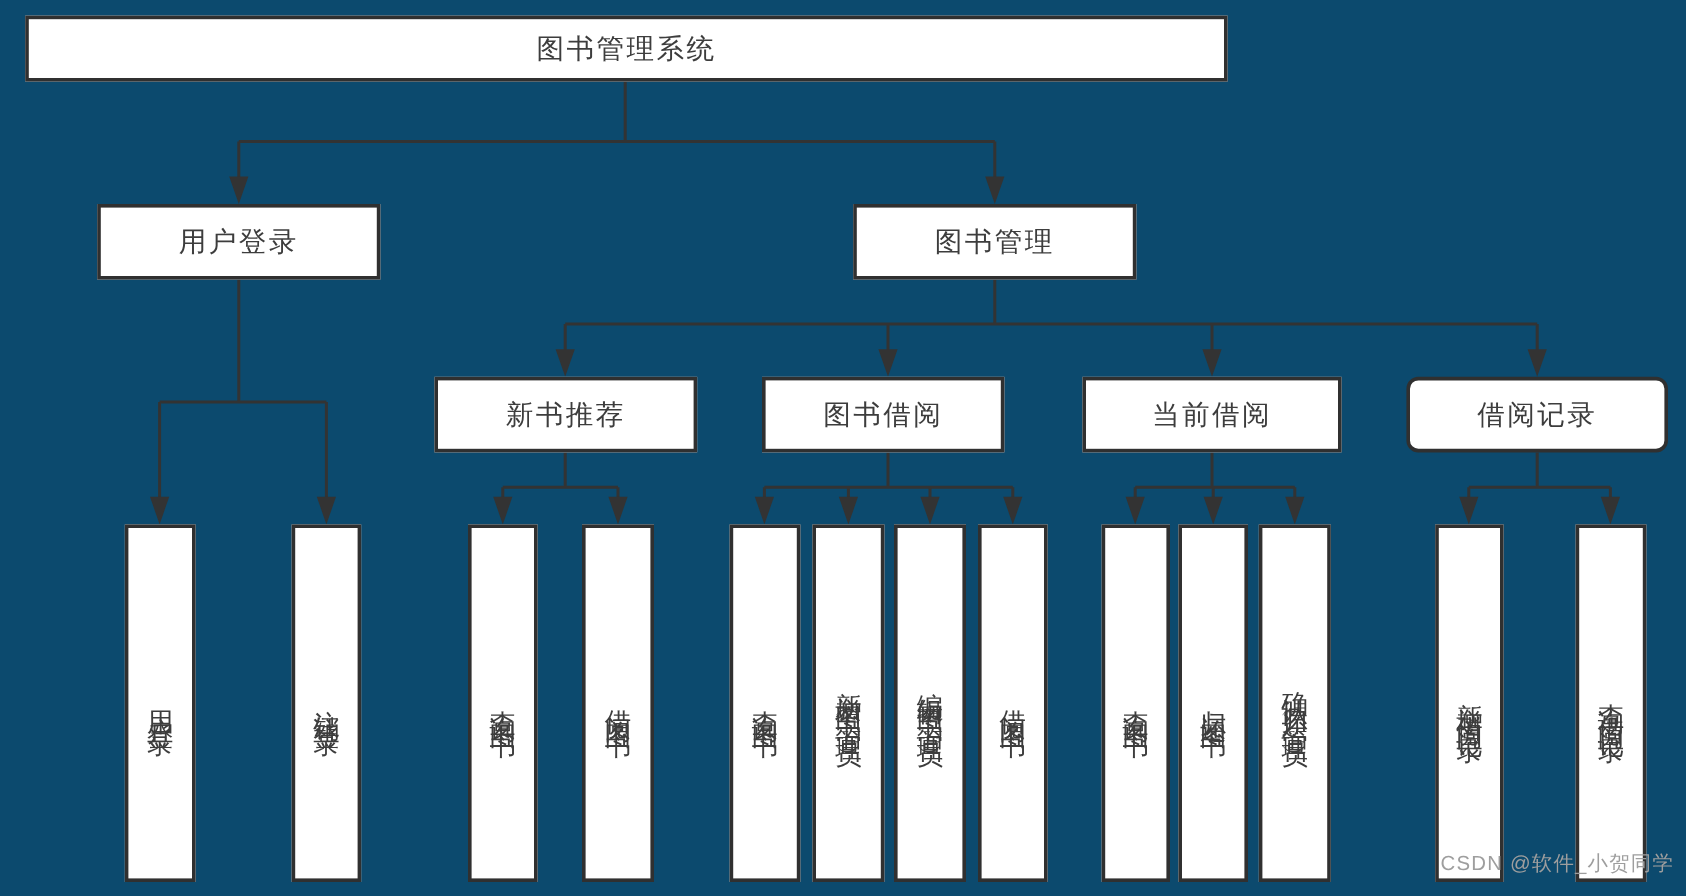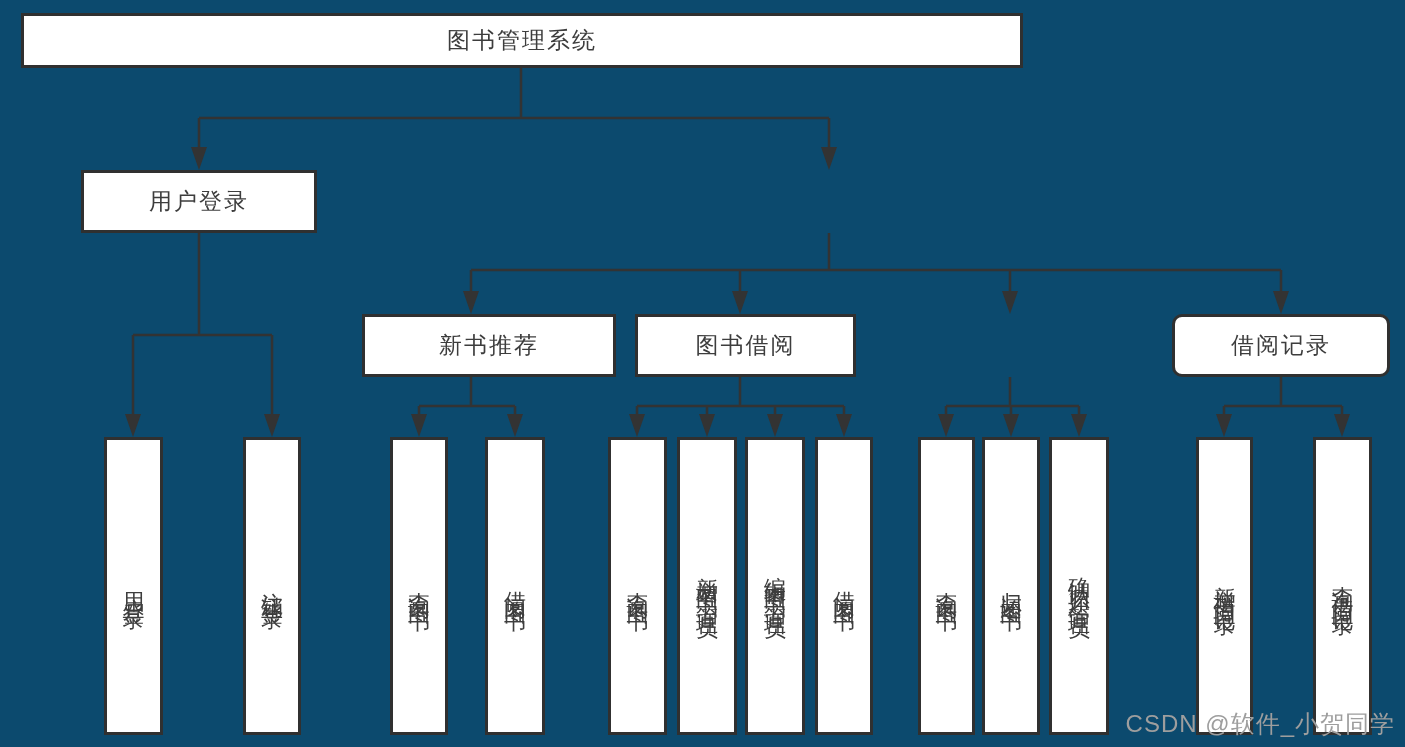--- a/index.html
+++ b/index.html
@@ -52,21 +52,21 @@
     font-size: 22px;
     color: #3d3d3d;
     letter-spacing: 6px;
     line-height: 1;
     white-space: nowrap;
   }
   .watermark {
     position: absolute;
     top: 708px;
     right: 10px;
-    font-size: 24px;
+    font-size: 17px;
     color: #9e9e9e;
     letter-spacing: 1px;
     z-index: 5;
     white-space: nowrap;
   }
 </style>
 </head>
 <body>
 
 <div class="stage">
@@ -114,26 +114,32 @@
     </g>
   </svg>
 
   <div class="node" style="left:21px;top:13px;width:1002px;height:55px;">
     <span class="hlabel">图书管理系统</span>
   </div>
 
   <div class="node" style="left:81px;top:170px;width:236px;height:63px;">
     <span class="hlabel">用户登录</span>
   </div>
+  <div class="node" style="left:711px;top:170px;width:236px;height:63px;">
+    <span class="hlabel">图书管理</span>
+  </div>
 
-  <div class="node" style="left:362px;top:314px;width:254px;height:63px;">
+  <div class="node" style="left:362px;top:314px;width:219px;height:63px;">
     <span class="hlabel">新书推荐</span>
   </div>
-  <div class="node" style="left:635px;top:314px;width:221px;height:63px;">
+  <div class="node" style="left:635px;top:314px;width:202px;height:63px;">
     <span class="hlabel">图书借阅</span>
+  </div>
+  <div class="node" style="left:902px;top:314px;width:216px;height:63px;">
+    <span class="hlabel">当前借阅</span>
   </div>
   <div class="node" style="left:1172px;top:314px;width:218px;height:63px;border-radius:10px;">
     <span class="hlabel">借阅记录</span>
   </div>
 
   <div class="node" style="left:104px;top:437px;width:59px;height:298px;">
     <span class="vlabel">用户登录</span>
   </div>
   <div class="node" style="left:243px;top:437px;width:58px;height:298px;">
     <span class="vlabel">注销登录</span>

